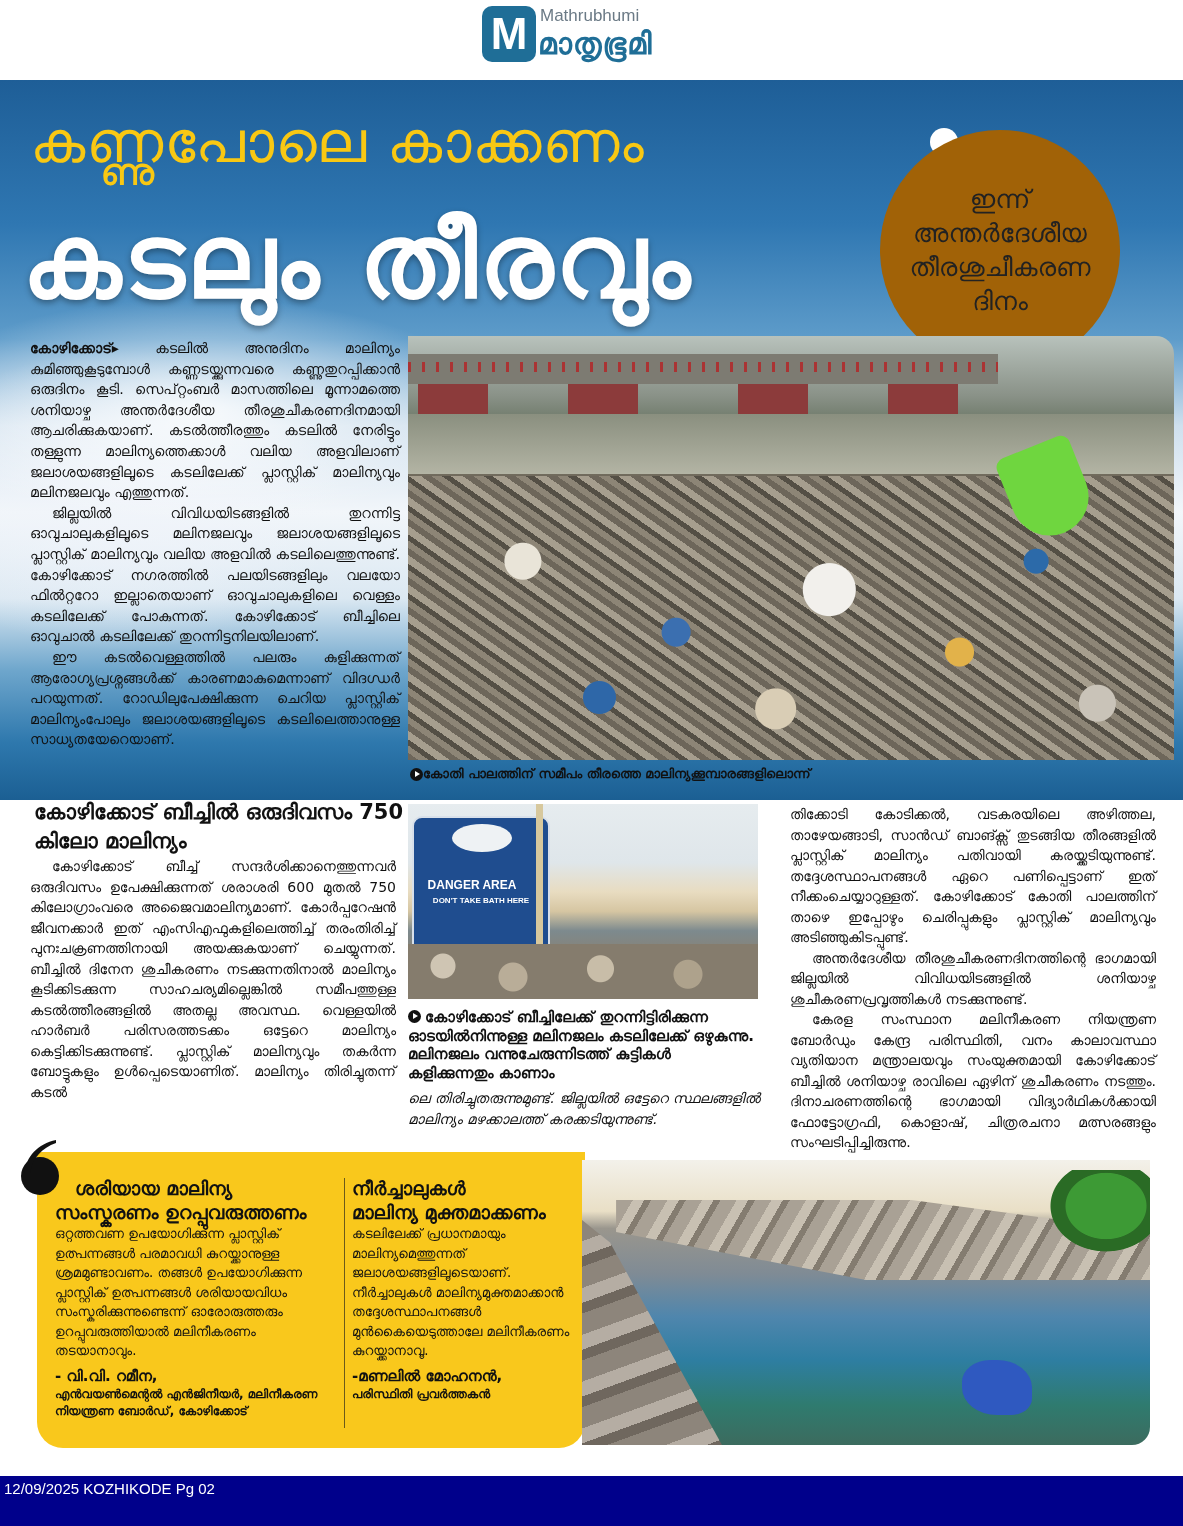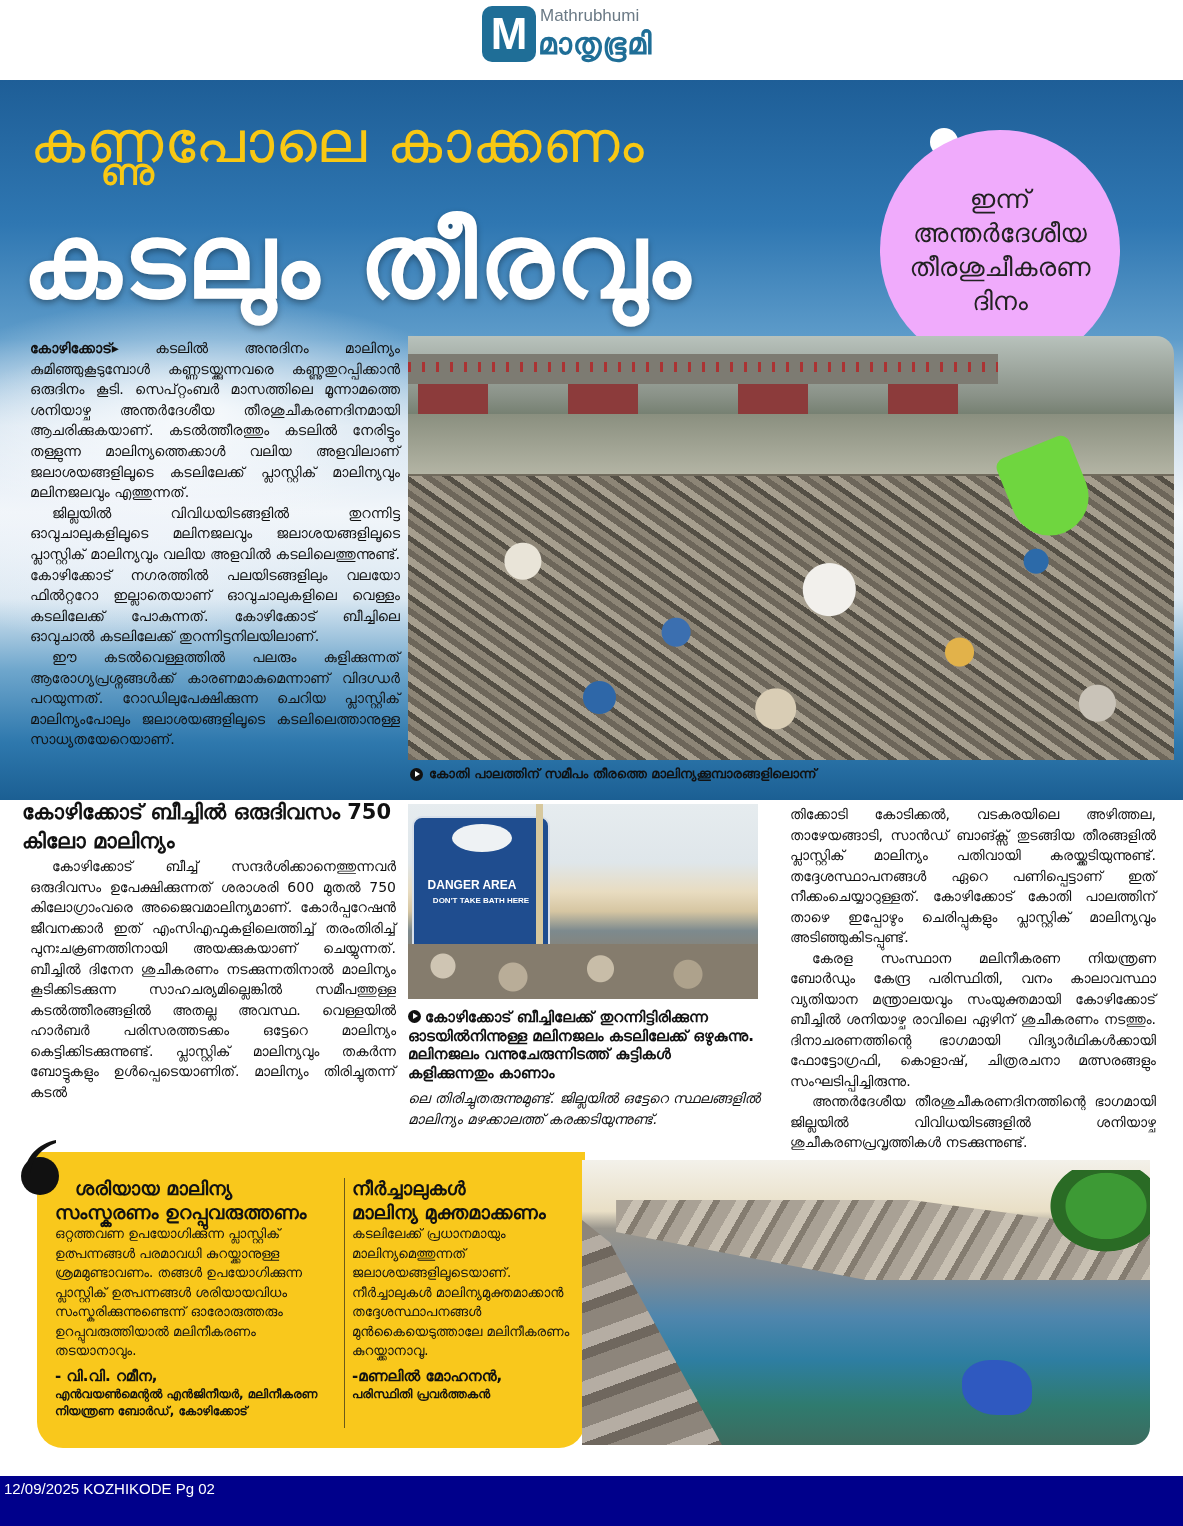--- a/index.html
+++ b/index.html
@@ -16,21 +16,21 @@
   
   .hero { position: absolute; left: 0; top: 80px; width: 1183px; height: 720px;
     background:
       radial-gradient(ellipse 420px 160px at 200px 330px, rgba(255,255,255,0.85), rgba(255,255,255,0) 70%),
       radial-gradient(ellipse 300px 200px at 120px 420px, rgba(240,244,250,0.9), rgba(255,255,255,0) 75%),
       linear-gradient(180deg, #1e5e97 0%, #2f77b2 20%, #5e9cca 36%, #cfe0ee 48%, #f2f6fa 60%, #dbe8f2 72%, #6ea6cc 82%, #2e78ad 92%, #1b5f93 100%);
   }
   .hero-kicker { position: absolute; left: 30px; top: 28px; font-family: "DejaVu Sans", sans-serif; font-size: 58px; color: #f9c813; letter-spacing: 1px; white-space: nowrap; }
   .hero-title { position: absolute; left: 22px; top: 120px; font-family: "DejaVu Sans", sans-serif; font-weight: 700; font-size: 104px; color: #ffffff; letter-spacing: 2px; white-space: nowrap; text-shadow: 0 3px 6px rgba(0,0,0,0.35); }
 
-  .badge { position: absolute; left: 880px; top: 130px; width: 240px; height: 240px; border-radius: 50%; background: #f0abfc; display: flex; flex-direction: column; align-items: center; justify-content: center; text-align: center; }
+  .badge { position: absolute; left: 880px; top: 130px; width: 240px; height: 240px; border-radius: 50%; background: #a16207; display: flex; flex-direction: column; align-items: center; justify-content: center; text-align: center; }
   .badge span { display: block; font-family: "DejaVu Sans", sans-serif; font-size: 26px; line-height: 34px; color: #222; }
   .bubble { position: absolute; border-radius: 50%; background: #fff; }
 
   
   .lead-text { position: absolute; left: 30px; top: 338px; width: 370px; font-size: 14.2px; line-height: 20.6px; color: #111; text-align: justify; }
   .lead-text p { text-indent: 22px; }
   .lead-text p.first { text-indent: 0; }
   .dateline { font-weight: 700; }
 
   
@@ -47,26 +47,26 @@
       radial-gradient(circle at 35% 55%, #3b6fb0 0 14px, transparent 15px),
       radial-gradient(circle at 55% 40%, #f2f0ec 0 26px, transparent 27px),
       radial-gradient(circle at 72% 62%, #e2b24a 0 14px, transparent 15px),
       radial-gradient(circle at 82% 30%, #2c6aa9 0 12px, transparent 13px),
       radial-gradient(circle at 25% 78%, #2e67a8 0 16px, transparent 17px),
       radial-gradient(circle at 48% 82%, #d9cdb5 0 20px, transparent 21px),
       radial-gradient(circle at 90% 80%, #c9c3b8 0 18px, transparent 19px),
       repeating-linear-gradient(35deg, #6d665a 0 6px, #8d8576 6px 12px, #544f45 12px 17px, #a69e8e 17px 24px);
   }
 
-  .photo-caption { position: absolute; left: 410px; top: 766px; font-size: 13px; font-weight: 700; color: #111; white-space: nowrap; display: flex; align-items: center; gap: 6px; }
+  .photo-caption { position: absolute; left: 410px; top: 766px; font-size: 13px; font-weight: 700; color: #111; white-space: nowrap; display: flex; align-items: center; }
   .play-icon { width: 13px; height: 13px; border-radius: 50%; background: #111; position: relative; display: inline-block; flex: 0 0 13px; }
   .play-icon::after { content: ""; position: absolute; left: 5px; top: 3px; border-left: 5px solid #fff; border-top: 3.5px solid transparent; border-bottom: 3.5px solid transparent; }
 
   
-  .sub-head { position: absolute; left: 22px; top: 798px; width: 370px; font-weight: 700; font-size: 21px; line-height: 29px; color: #111; }
+  .sub-head { position: absolute; left: 34px; top: 798px; width: 370px; font-weight: 700; font-size: 21px; line-height: 29px; color: #111; }
   .sub-text { position: absolute; left: 30px; top: 856px; width: 366px; font-size: 14px; line-height: 20.5px; text-align: justify; }
   .sub-text p { text-indent: 22px; }
 
   .photo-danger { position: absolute; left: 408px; top: 804px; width: 350px; height: 195px; overflow: hidden;
     background: linear-gradient(180deg, #e6ecef 0%, #dfe6ea 30%, #e8dcc1 45%, #d6c6a2 55%, #7d8a8e 65%, #8a8070 80%, #6b645a 100%); }
   .sign { position: absolute; left: 4px; top: 12px; width: 138px; height: 132px; background: #1f4d8f; border: 2px solid #d8e0ea; border-radius: 10px 10px 2px 2px; }
   .sign-logo { position: absolute; left: 38px; top: 6px; width: 60px; height: 28px; background: #eef2f4; border-radius: 50%; }
   .sign-title { position: absolute; left: 0; top: 60px; width: 116px; text-align: center; font-family: "Liberation Sans", sans-serif; font-weight: 700; font-size: 12px; color: #fff; }
   .sign-sub { position: absolute; left: 0; top: 78px; width: 134px; text-align: center; font-family: "Liberation Sans", sans-serif; font-weight: 700; font-size: 8px; color: #fff; }
   .sign-post { position: absolute; left: 128px; top: 0; width: 7px; height: 195px; background: #d7c89d; }
@@ -174,22 +174,22 @@
   <div class="sign-post"></div>
   <div class="rocks"></div>
 </figure>
 <figcaption class="danger-caption">
   <span class="play-icon"></span><span>കോഴിക്കോട് ബീച്ചിലേക്ക് തുറന്നിട്ടിരിക്കുന്ന ഓടയിൽനിന്നുള്ള മലിനജലം കടലിലേക്ക് ഒഴുകുന്നു. മലിനജലം വന്നുചേരുന്നിടത്ത് കുട്ടികൾ കളിക്കുന്നതും കാണാം</span>
 </figcaption>
 <p class="mid-cont">ലെ തിരിച്ചുതരുന്നുമുണ്ട്. ജില്ലയിൽ ഒട്ടേറെ സ്ഥലങ്ങളിൽ മാലിന്യം മഴക്കാലത്ത് കരക്കടിയുന്നുണ്ട്.</p>
 
 <article class="right-col">
   <p class="first">തിക്കോടി കോടിക്കൽ, വടകരയിലെ അഴിത്തല, താഴേയങ്ങാടി, സാൻഡ് ബാങ്ക്സ് തുടങ്ങിയ തീരങ്ങളിൽ പ്ലാസ്റ്റിക് മാലിന്യം പതിവായി കരയ്ക്കടിയുന്നുണ്ട്. തദ്ദേശസ്ഥാപനങ്ങൾ ഏറെ പണിപ്പെട്ടാണ് ഇത് നീക്കംചെയ്യാറുള്ളത്. കോഴിക്കോട് കോതി പാലത്തിന് താഴെ ഇപ്പോഴും ചെരിപ്പുകളും പ്ലാസ്റ്റിക് മാലിന്യവും അടിഞ്ഞുകിടപ്പുണ്ട്.</p>
+  <p>അന്തർദേശീയ തീരശുചീകരണദിനത്തിന്റെ ഭാഗമായി ജില്ലയിൽ വിവിധയിടങ്ങളിൽ ശനിയാഴ്ച ശുചീകരണപ്രവൃത്തികൾ നടക്കുന്നുണ്ട്.</p>
   <p>കേരള സംസ്ഥാന മലിനീകരണ നിയന്ത്രണ ബോർഡും കേന്ദ്ര പരിസ്ഥിതി, വനം കാലാവസ്ഥാ വ്യതിയാന മന്ത്രാലയവും സംയുക്തമായി കോഴിക്കോട് ബീച്ചിൽ ശനിയാഴ്ച രാവിലെ ഏഴിന് ശുചീകരണം നടത്തും. ദിനാചരണത്തിന്റെ ഭാഗമായി വിദ്യാർഥികൾക്കായി ഫോട്ടോഗ്രഫി, കൊളാഷ്, ചിത്രരചനാ മത്സരങ്ങളും സംഘടിപ്പിച്ചിരുന്നു.</p>
-  <p>അന്തർദേശീയ തീരശുചീകരണദിനത്തിന്റെ ഭാഗമായി ജില്ലയിൽ വിവിധയിടങ്ങളിൽ ശനിയാഴ്ച ശുചീകരണപ്രവൃത്തികൾ നടക്കുന്നുണ്ട്.</p>
 </article>
 
 <aside class="quote-box"></aside>
 <svg class="quote-mark" viewBox="0 0 50 60">
   <circle cx="24" cy="38" r="19" fill="#111"></circle>
   <path d="M8 36 C 10 18, 22 6, 40 2 L 40 5 C 26 10, 16 20, 14 36 Z" fill="#111"></path>
 </svg>
 <div class="quote-divider"></div>
 
 <div class="q-col q1">

